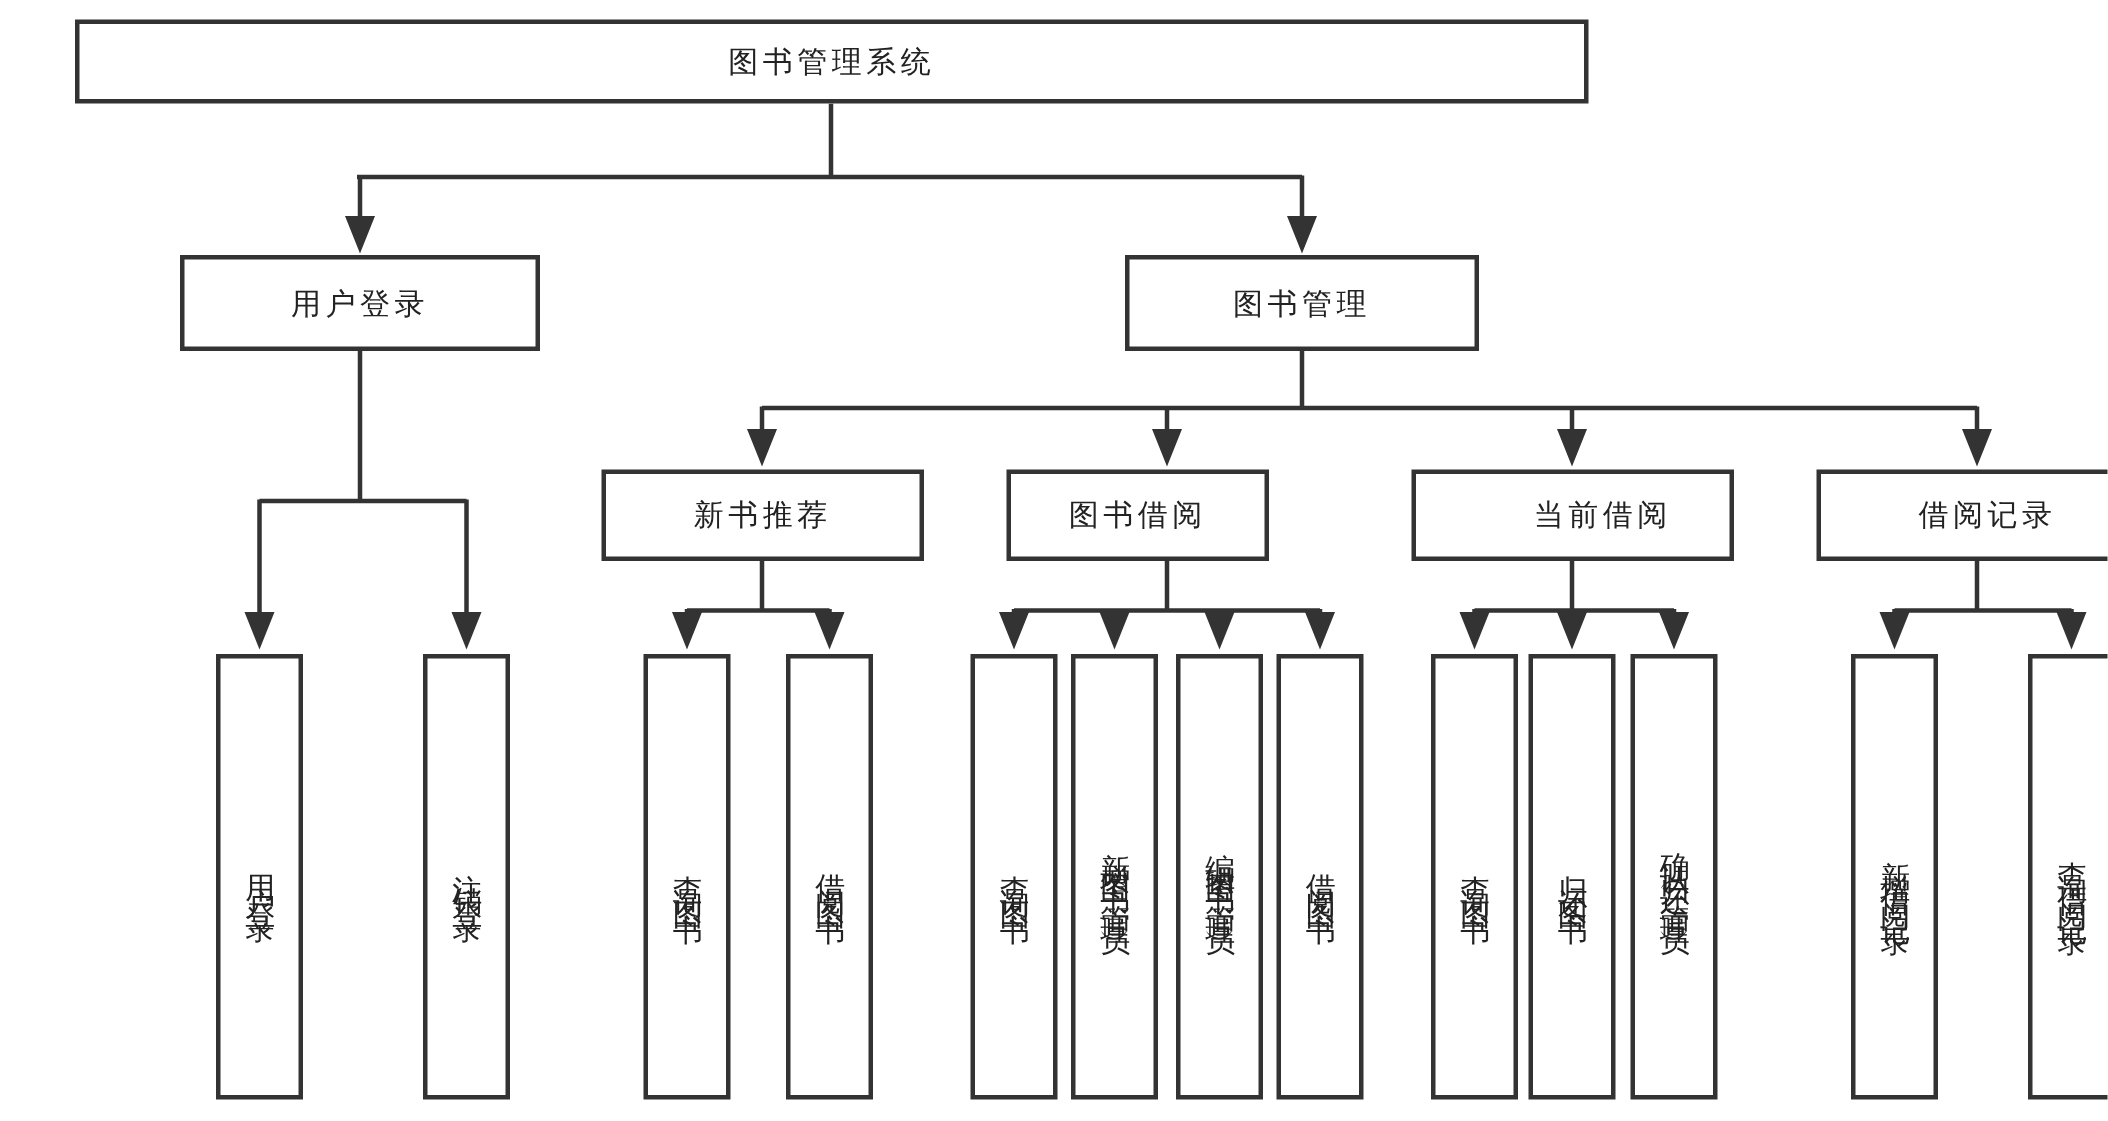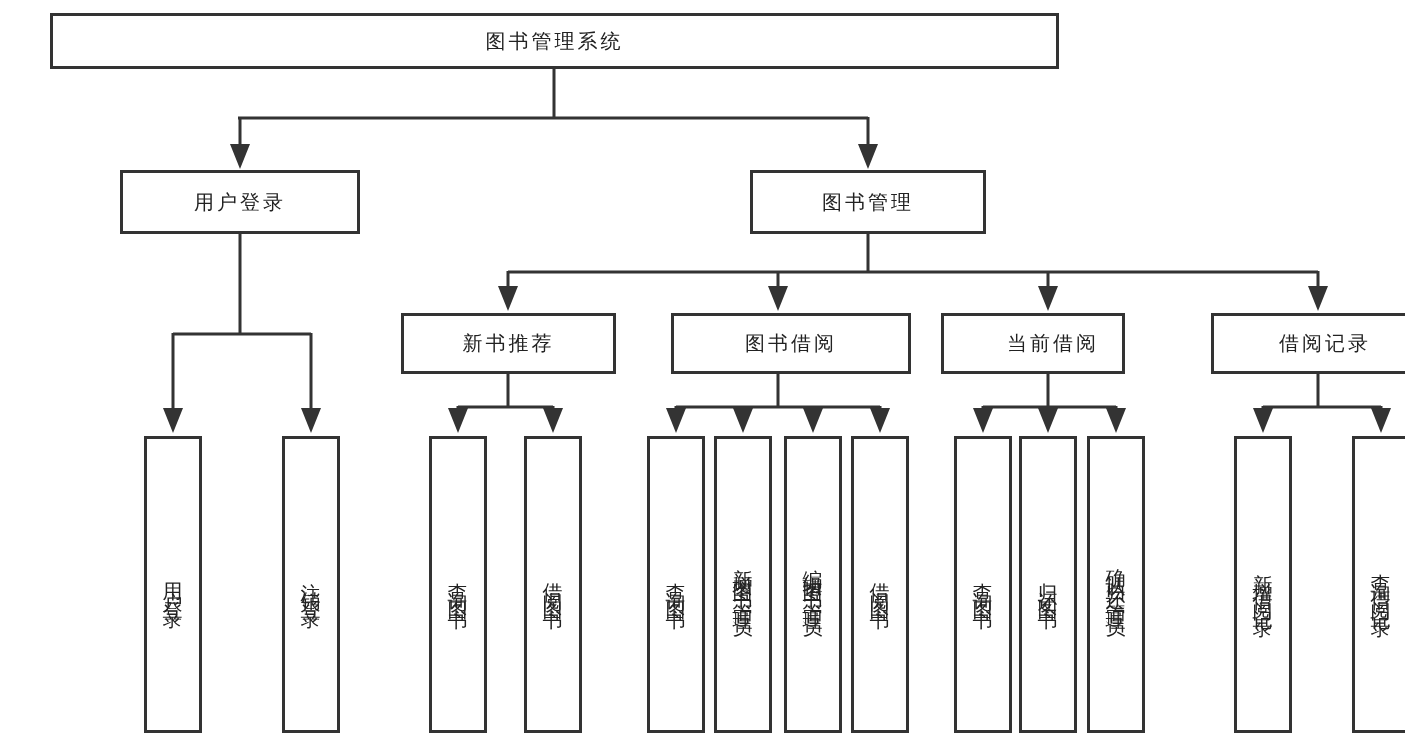--- a/index.html
+++ b/index.html
@@ -43,22 +43,22 @@
   }
 
   .node.root  { left: 12px;  top: 13px;  width: 1009px; height: 56px; }
 
   .node.lvl2  { top: 170px; height: 64px; }
   .n-user-login { left: 82px;  width: 240px; }
   .n-book-mgmt  { left: 712px; width: 236px; }
 
   .node.lvl3  { top: 313px; height: 61px; }
   .n-newbook { left: 363px;  width: 215px; }
-  .n-borrow  { left: 633px;  width: 240px; }
-  .n-current { left: 903px;  width: 184px; padding-left: 40px; }
+  .n-borrow  { left: 633px;  width: 175px; }
+  .n-current { left: 903px;  width: 215px; padding-left: 40px; }
   .n-records { left: 1173px; width: 228px; }
 
   .leaf {
     position: absolute;
     top: 436px;
     width: 58px;
     height: 297px;
     background: var(--bg);
     border: 3px solid var(--line);
     display: flex;

